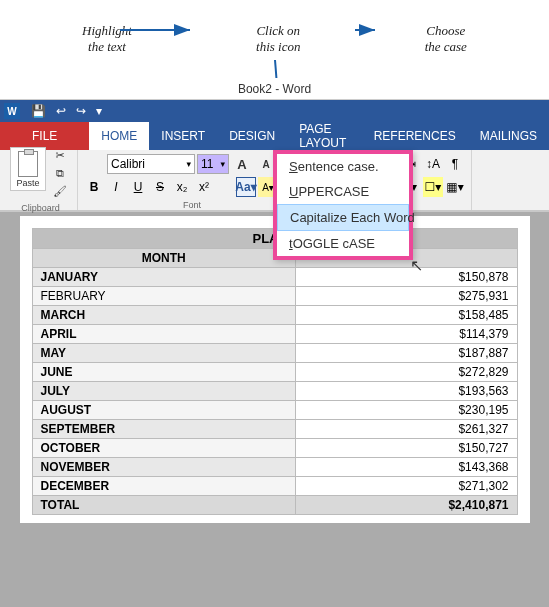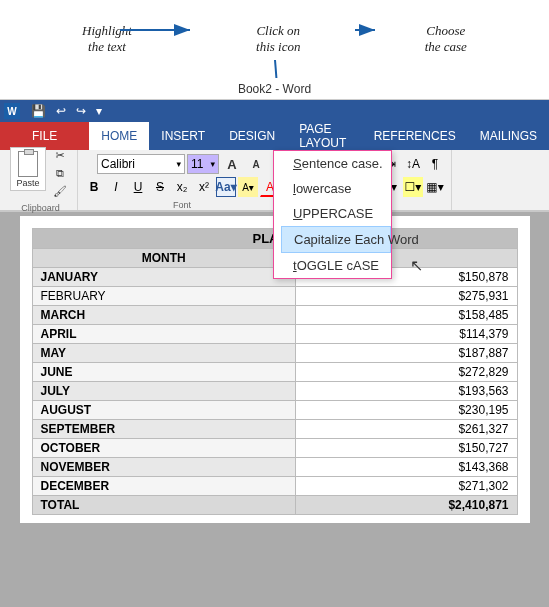--- a/index.html
+++ b/index.html
@@ -143,20 +143,21 @@
       background: #fff;
       border: 1px solid #2b579a;
       color: #2b579a;
       font-weight: bold;
       font-size: 13px;
       padding: 1px 5px;
       cursor: pointer;
       display: flex;
       align-items: center;
       gap: 2px;
+      margin-left: 20px;
     }
     .format-row {
       display: flex;
       gap: 2px;
       align-items: center;
     }
     .fmt-btn {
       width: 20px;
       height: 20px;
       display: flex;
@@ -169,27 +170,26 @@
     }
     .bold { font-weight: bold; }
     .italic-btn { font-style: italic; }
     .underline-btn { text-decoration: underline; }
 
     
     .dropdown-menu {
       position: absolute;
       top: 150px;
       left: 273px;
-      width: 119px;
-      background: #fff;
-      border: 1px solid #ec4899;
+      width: 140px;
+      background: #fff;
+      border: 4px solid #ec4899;
       box-shadow: 2px 2px 6px rgba(0,0,0,0.2);
       z-index: 100;
       font-size: 13px;
-      padding-left: 7px;
     }
     .dropdown-item {
       padding: 5px 12px;
       cursor: pointer;
       color: #333;
       white-space: nowrap;
     }
     .dropdown-item.highlighted {
       background: #cce8ff;
       border: 1px solid #99ccff;
@@ -487,23 +487,20 @@
       </table>
     </div>
   </div>
 </div>
 
 <div class="dropdown-menu">
   <div class="dropdown-item">
     <span class="underline-char">S</span><span>entence case.</span>
   </div>
   <div class="dropdown-item">
-    <span class="underline-char">l</span><span>owercase</span>
-  </div>
-  <div class="dropdown-item">
     <span class="underline-char">U</span><span>PPERCASE</span>
   </div>
   <div class="dropdown-item highlighted">
     <span>Capitalize Each Word</span>
   </div>
   <div class="dropdown-item">
     <span class="underline-char">t</span><span>OGGLE cASE</span>
   </div>
 </div>
 

